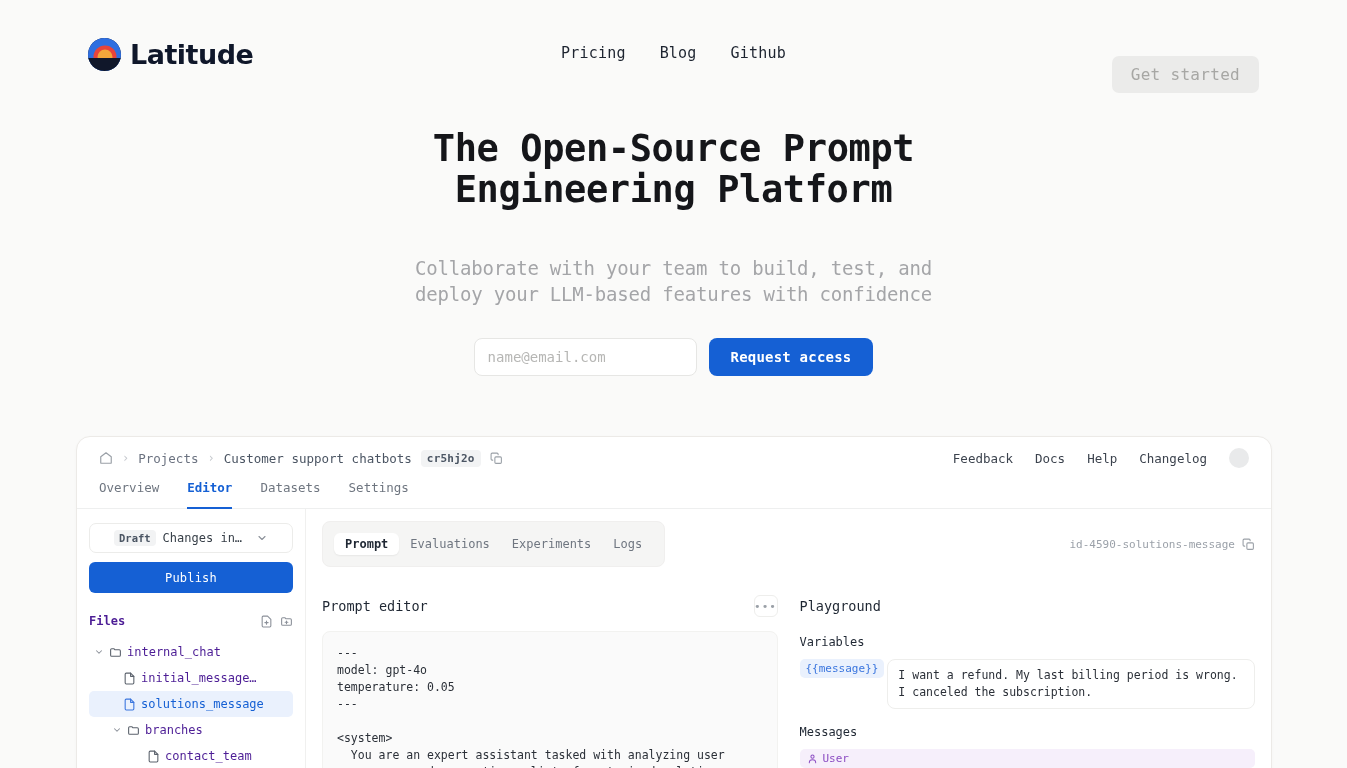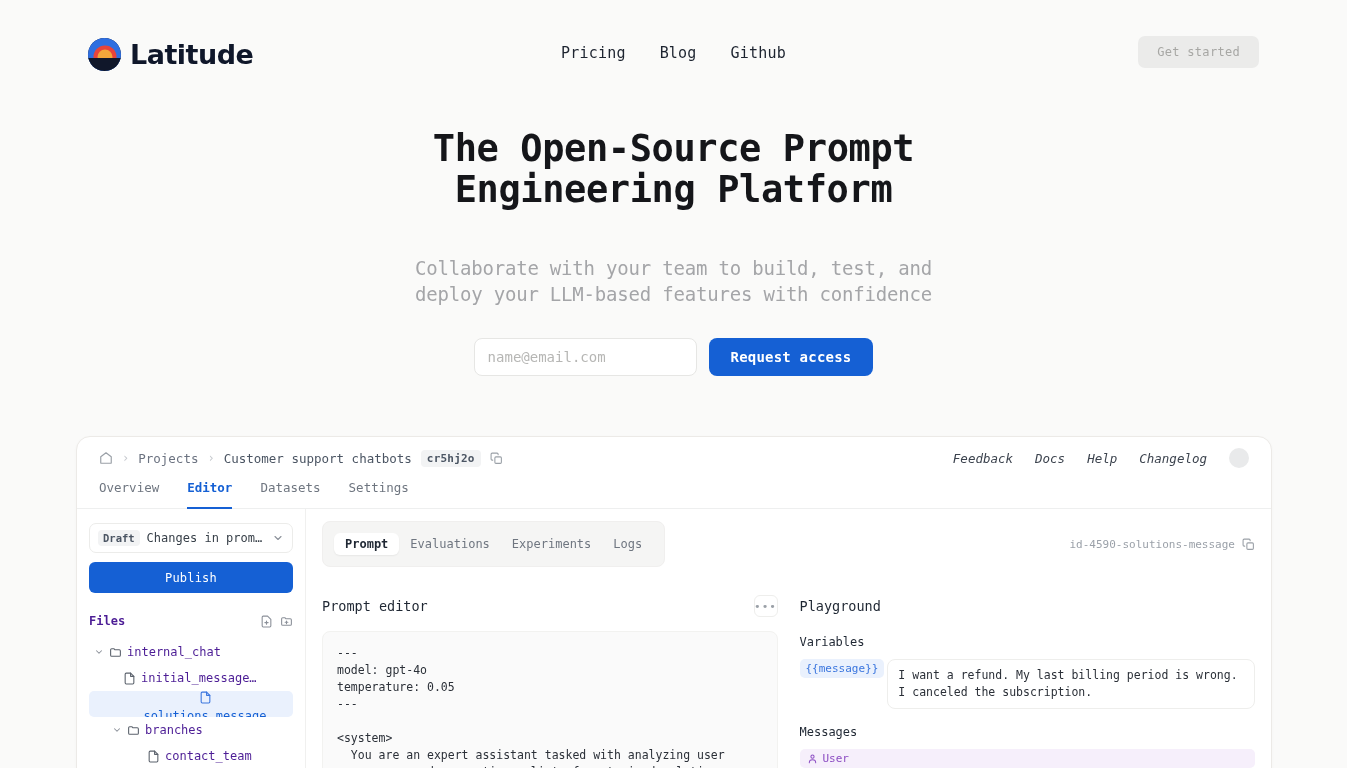--- a/index.html
+++ b/index.html
@@ -48,24 +48,24 @@
   }
   .nav-links {
     position: absolute; left: 561px; top: 44px;
     display: flex; gap: 34px;
   }
   .nav-links a {
     font-size: 15px; color: #1d2430; text-decoration: none;
     letter-spacing: 0.2px;
   }
   .get-started {
-    position: absolute; right: 88px; top: 36px;
+    position: absolute; right: 88px; top: 56px;
     background: #ebebea; color: #a7a7a4;
     border: none; border-radius: 7px;
-    padding: 9px 19px; font-size: 12px;
+    padding: 9px 19px; font-size: 16px;
     font-family: inherit; letter-spacing: 0.3px;
     cursor: pointer;
   }
 
   
   .hero { position: absolute; top: 128px; left: 0; width: 1347px; text-align: center; }
   .hero h1 {
     font-size: 37px; line-height: 41px; font-weight: 700;
     color: #15161a; letter-spacing: -0.4px; white-space: pre-line;
   }
@@ -109,21 +109,21 @@
   }
   .breadcrumb { display: flex; align-items: center; gap: 9px; font-size: 12.5px; color: #6b7280; }
   .breadcrumb .sep { color: #c6c9ce; font-size: 12px; }
   .breadcrumb .crumb { color: #6b7280; }
   .breadcrumb .crumb.strong { color: #4b5563; }
   .id-badge {
     background: #f2f3f4; border-radius: 4px; padding: 2px 6px;
     font-size: 11px; font-weight: 700; color: #4b5563; letter-spacing: 0.2px;
   }
   .icon-btn { display: inline-flex; cursor: pointer; }
-  .topbar-right { display: flex; align-items: center; gap: 22px; font-style: italic; }
+  .topbar-right { display: flex; align-items: center; gap: 22px; }
   .topbar-right a { font-size: 12.5px; color: #3c434e; text-decoration: none; }
   .avatar {
     width: 20px; height: 20px; border-radius: 50%;
     background: #e9eaeb; flex: none;
   }
 
   
   .app-tabs {
     display: flex; gap: 28px; padding: 0 22px;
     border-bottom: 1px solid #eeefef; height: 30px;
@@ -138,21 +138,21 @@
   
   .app-body { display: flex; height: 327px; }
   .sidebar {
     width: 229px; border-right: 1px solid #f0f0ef;
     padding: 14px 12px 0 12px;
     background: #fff;
   }
   .draft-select {
     display: flex; align-items: center; gap: 7px;
     border: 1px solid #ececea; border-radius: 7px;
-    height: 30px; padding: 0 8px; background: #fff;
+    height: 30px; padding: 0 24px; background: #fff;
     cursor: pointer;
   }
   .draft-chip {
     background: #f2f3f4; border-radius: 4px; padding: 2px 5px;
     font-size: 10.5px; font-weight: 700; color: #4b5563;
   }
   .draft-text {
     font-size: 12px; color: #384049; flex: 1;
     overflow: hidden; white-space: nowrap; text-overflow: ellipsis;
   }
@@ -167,21 +167,21 @@
     justify-content: space-between;
   }
   .files-title { font-size: 12px; font-weight: 700; color: #4c1d95; }
   .files-actions { display: flex; gap: 7px; }
   .tree { margin-top: 11px; font-size: 12px; }
   .tree-row {
     display: flex; align-items: center; gap: 5px;
     height: 26px; border-radius: 5px; padding-right: 6px;
     cursor: pointer; color: #4c1d95;
   }
-  .tree-row.selected { background: #eaf1fd; color: #1560d4; flex-direction: column; }
+  .tree-row.selected { background: #eaf1fd; color: #1560d4; }
   .tree-row .chev { width: 11px; flex: none; display: flex; justify-content: center; }
   .tree-label { white-space: nowrap; overflow: hidden; text-overflow: ellipsis; }
 
   
   .main { flex: 1; display: flex; flex-direction: column; padding: 12px 16px 0 16px; min-width: 0; }
   .main-head { display: flex; align-items: center; justify-content: space-between; }
   .segmented {
     display: inline-flex; align-items: center;
     background: #f5f5f4; border-radius: 8px; padding: 11px;
     border: 1px solid #f0efee;

